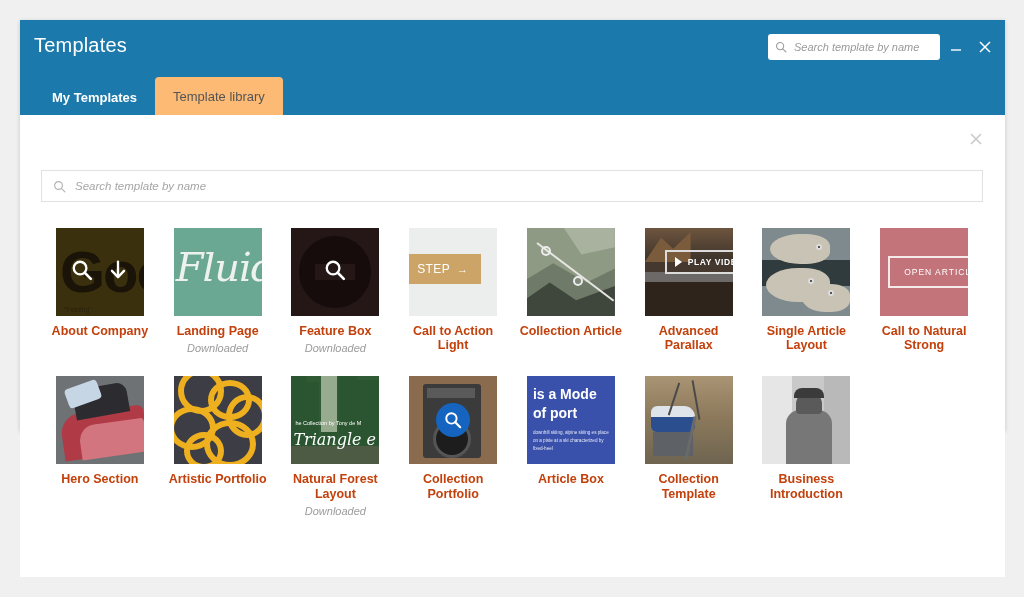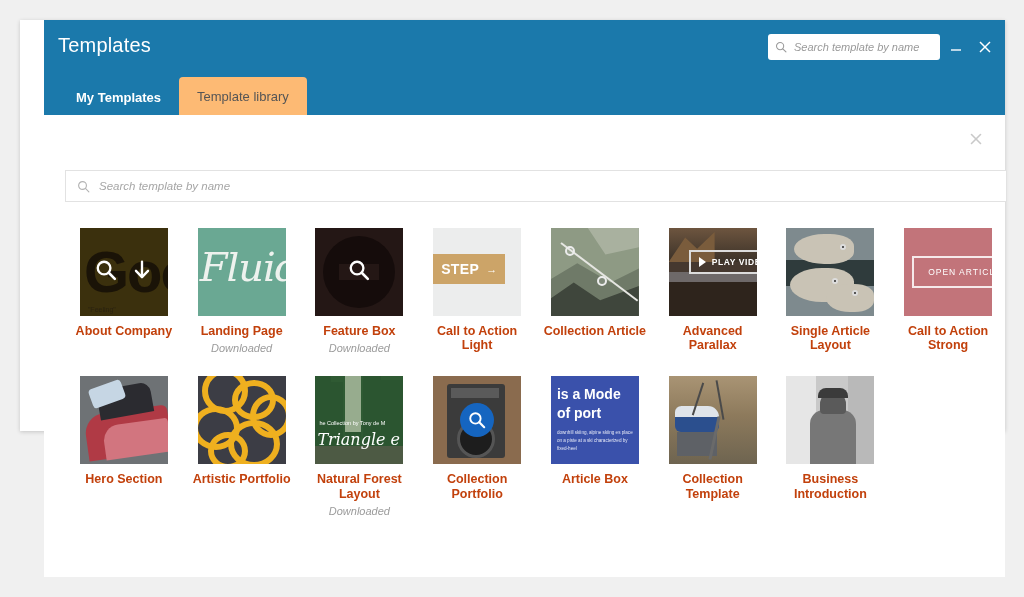--- a/index.html
+++ b/index.html
@@ -10,21 +10,20 @@
     font-family: "Liberation Sans", sans-serif;
     overflow: hidden;
   }
 
   #app-window {
     position: absolute;
     left: 20px; top: 20px;
     width: 985px; height: 411px;
     background: #ffffff;
     box-shadow: 0 1px 4px rgba(0,0,0,0.18);
-    padding-left: 24px;
   }
 
   
   #titlebar {
     position: relative;
     height: 95px;
     background: #1b79ab;
     width: 100%;
   }
   #window-title {
@@ -242,21 +241,21 @@
   .art-featurebox .bar{
     position:absolute; left:24px; top:36px; width:40px;height:16px;
     background:#241715;
   }
 
   .art-cta-light{ width:100%;height:100%;background:#eceded; position:relative;}
   .art-cta-light .btn{
     position:absolute; left:0; top:26px; width:72px;height:30px;
     background:#cca468; display:flex; align-items:center; padding-left:8px; gap:7px;
   }
-  .art-cta-light .btn .t{ font-size:14px;font-weight:bold;color:#fff;letter-spacing:.4px;}
+  .art-cta-light .btn .t{ font-size:12px;font-weight:normal;color:#fff;letter-spacing:.4px;}
   .art-cta-light .btn .a{ font-size:11px;color:#fff;}
 
   .art-stats{ width:100%;height:100%; position:relative; background:#8e9a84;}
   .art-stats .m1{position:absolute;inset:0;background:#a9b19f;clip-path:polygon(0 0,42% 0,62% 30%,100% 22%,100% 0);}
   .art-stats .m2{position:absolute;inset:0;background:#6f7a68;clip-path:polygon(0 58%,30% 40%,68% 62%,100% 46%,100% 100%,0 100%);}
   .art-stats .m3{position:absolute;inset:0;background:#3f463c;clip-path:polygon(0 80%,26% 62%,56% 82%,100% 66%,100% 100%,0 100%);}
   .art-stats .ln{position:absolute;left:10px;top:14px;width:96px;height:2px;background:#e6e6e2;transform:rotate(37deg);transform-origin:left center;}
   .art-stats .n{position:absolute;width:10px;height:10px;border-radius:50%;border:2px solid #ececec;background:rgba(255,255,255,.12);}
 
   .art-parallax{width:100%;height:100%;position:relative;background:#45382f;}
@@ -497,21 +496,21 @@
         <div class="tpl-card">
           <div class="thumb-wrap">
             <div class="thumb-art">
               <div class="art-cta-strong">
                 <div class="box">
                   <span>OPEN ARTICLE</span>
                 </div>
               </div>
             </div>
           </div>
-          <div class="tpl-name">Call to Action Strong</div>
+          <div class="tpl-name">Call to Natural Strong</div>
         </div>
         <div class="tpl-card">
           <div class="thumb-wrap">
             <div class="thumb-art">
               <div class="art-car">
                 <div class="body"></div>
                 <div class="body2"></div>
                 <div class="roof"></div>
                 <div class="glass"></div>
               </div>

